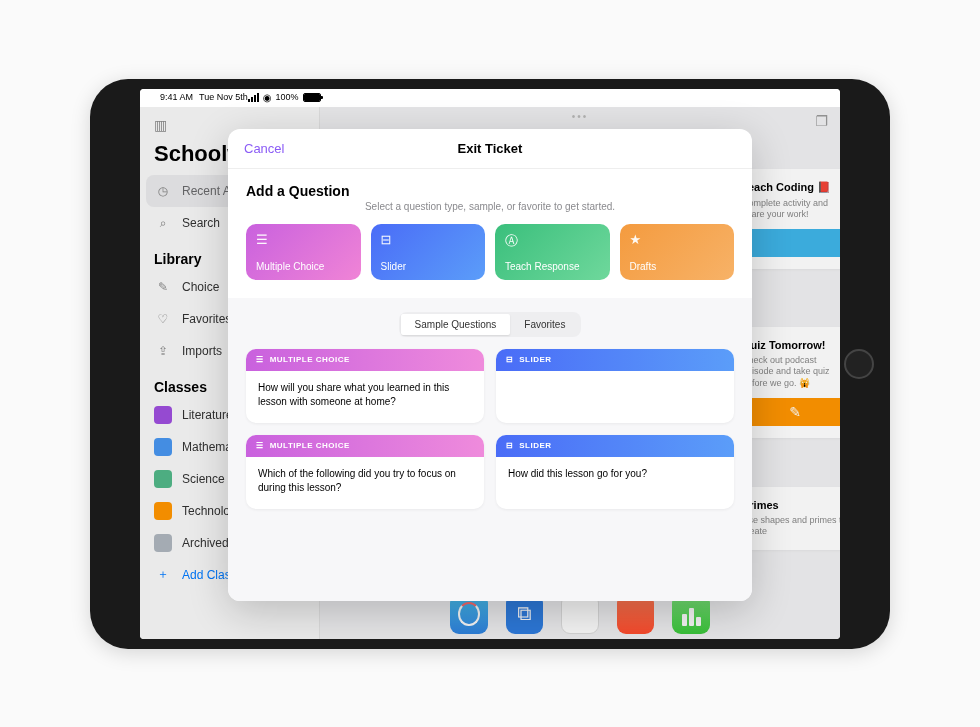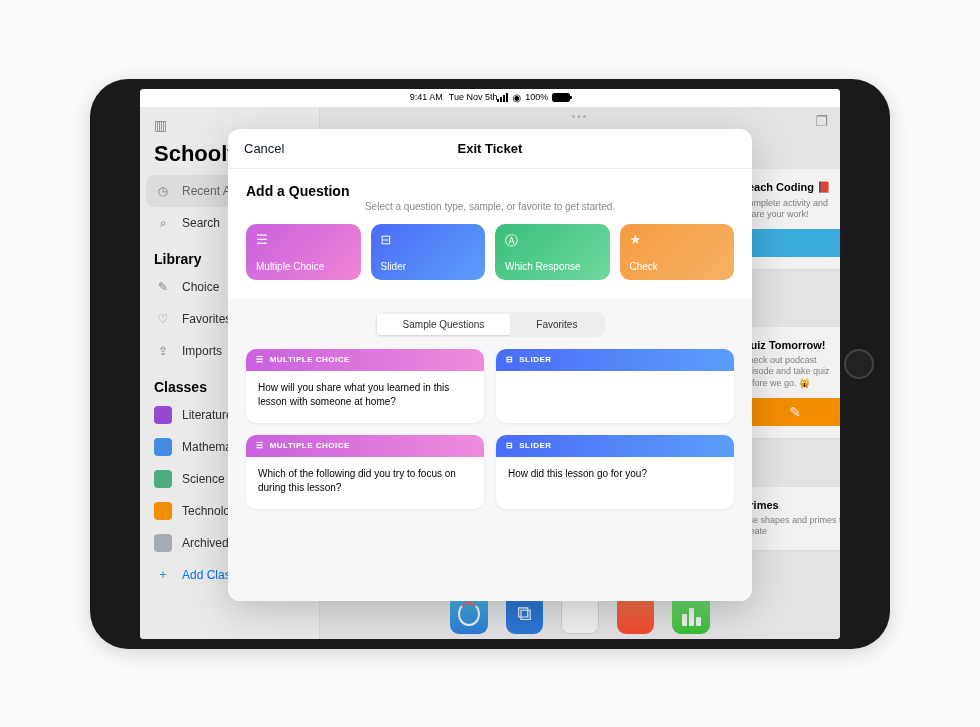--- a/index.html
+++ b/index.html
@@ -3,21 +3,21 @@
 <meta charset="utf-8">
 <style>
 * { margin: 0; padding: 0; box-sizing: border-box; font-family: -apple-system, BlinkMacSystemFont, "Helvetica Neue", sans-serif; }
 body { background: #fafafa; width: 980px; height: 727px; display: flex; align-items: center; justify-content: center; }
 
 .ipad-frame { width: 800px; height: 570px; background: #1a1a1a; border-radius: 38px; padding: 10px 50px; position: relative; box-shadow: 0 4px 20px rgba(0,0,0,0.15); }
 .home-button { position: absolute; right: 16px; top: 50%; transform: translateY(-50%); width: 30px; height: 30px; border-radius: 50%; border: 2px solid #444; background: #222; }
 
 .screen { width: 100%; height: 100%; background: #fff; border-radius: 4px; overflow: hidden; position: relative; }
 
-.status-bar { height: 18px; display: flex; align-items: center; justify-content: center; padding: 0 14px; font-size: 9px; font-weight: 500; background: #fff; border-bottom: 1px solid transparent; }
+.status-bar { height: 18px; display: flex; align-items: center; justify-content: flex-start; padding: 0 20px; font-size: 9px; font-weight: 500; background: #fff; border-bottom: 1px solid transparent; }
 .status-left { display: flex; gap: 6px; }
 .status-right { display: flex; align-items: center; gap: 4px; }
 .battery-icon { width: 18px; height: 9px; border: 1px solid #000; border-radius: 2px; position: relative; }
 .battery-icon::after { content: ''; position: absolute; right: -3px; top: 2px; width: 2px; height: 3px; background: #000; border-radius: 0 1px 1px 0; }
 .battery-fill { background: #000; width: 100%; height: 100%; border-radius: 1px; }
 .wifi-icon { font-size: 10px; }
 .signal-bars { display: flex; gap: 1px; align-items: flex-end; }
 .signal-bars span { width: 2px; background: #000; }
 .signal-bars span:nth-child(1){height:3px}.signal-bars span:nth-child(2){height:5px}.signal-bars span:nth-child(3){height:7px}.signal-bars span:nth-child(4){height:9px}
 
@@ -53,37 +53,37 @@
 .da1{background:linear-gradient(#4ac4f3,#2f82e0);position:relative}.da1::after{content:'';position:absolute;inset:8px;border:2px solid #fff;border-radius:50%;border-top-color:#ff6b6b}
 .da2{background:#2f7de0;display:flex;align-items:center;justify-content:center;color:#fff;font-size:20px}
 .da3{background:#fff;border:1px solid #ddd}
 .da4{background:linear-gradient(#ff7b54,#ff4d2e)}
 .da5{background:linear-gradient(#7de87d,#3cc93c);display:flex;align-items:flex-end;justify-content:center;gap:2px;padding-bottom:8px}.da5 span{width:5px;background:#fff;border-radius:1px}.da5 span:nth-child(1){height:12px}.da5 span:nth-child(2){height:18px}.da5 span:nth-child(3){height:9px}
 
 .modal-shade { position: absolute; inset: 0; background: rgba(0,0,0,0.05); }
 .modal { position: absolute; top: 22px; left: 88px; right: 88px; bottom: 38px; background: #fff; border-radius: 12px; box-shadow: 0 10px 40px rgba(0,0,0,0.2); display: flex; flex-direction: column; overflow: hidden; }
 .modal-header { display: flex; align-items: center; justify-content: center; padding: 12px 16px; position: relative; border-bottom: 1px solid #eee; }
 .modal-title { font-size: 13px; font-weight: 600; text-align: center; }
-.modal-cancel { position: absolute; left: 16px; color: #0f172a; font-size: 13px; }
+.modal-cancel { position: absolute; left: 16px; color: #8b5cf6; font-size: 13px; }
 
 .modal-body { flex: 1; overflow: auto; background: #f7f7f9; }
 .add-section { background: #fff; padding: 14px 18px 18px; }
 .add-title { font-size: 14px; font-weight: 700; margin-bottom: 2px; }
 .add-sub { font-size: 10px; color: #8a8a8e; margin-bottom: 12px; text-align: center; }
 .type-row { display: flex; gap: 10px; }
 .type-card { flex: 1; height: 56px; border-radius: 10px; padding: 8px 10px; display: flex; flex-direction: column; justify-content: space-between; color: #fff; font-size: 10px; font-weight: 500; }
 .tc-mc { background: linear-gradient(135deg, #c961de, #f084d6); }
 .tc-sl { background: linear-gradient(135deg, #4a6cf7, #5b9df9); }
 .tc-or { background: linear-gradient(135deg, #3abf7c, #6fd89c); }
 .tc-rt { background: linear-gradient(135deg, #f49b3f, #f7b267); }
 .type-icon { font-size: 13px; opacity: 0.95; }
 
 .seg-wrap { display: flex; justify-content: center; padding: 14px 0 12px; }
 .seg { background: #eeeef0; border-radius: 8px; padding: 2px; display: flex; font-size: 10px; }
-.seg-item { padding: 5px 26px; border-radius: 2px; color: #333; }
+.seg-item { padding: 5px 14px; border-radius: 2px; color: #333; }
 .seg-item.active { background: #fff; box-shadow: 0 1px 2px rgba(0,0,0,0.1); font-weight: 500; }
 
 .sample-grid { display: grid; grid-template-columns: 1fr 1fr; gap: 12px; padding: 0 18px 18px; }
 .sample-card { background: #fff; border-radius: 10px; overflow: hidden; box-shadow: 0 1px 3px rgba(0,0,0,0.06); }
 .sample-head { height: 22px; display: flex; align-items: center; gap: 6px; padding: 0 10px; color: #fff; font-size: 8px; font-weight: 600; letter-spacing: 0.5px; }
 .sh-mc { background: linear-gradient(90deg, #c961de, #ef8bdc); }
 .sh-sl { background: linear-gradient(90deg, #4a6cf7, #5b9df9); }
 .sample-body { padding: 10px 12px 14px; font-size: 10px; line-height: 1.4; min-height: 52px; }
 </style>
 </head>
@@ -212,25 +212,25 @@
               <div class="type-card tc-mc">
                   <span class="type-icon">☰</span>
                   <span>Multiple Choice</span>
                 </div>
               <div class="type-card tc-sl">
                   <span class="type-icon">⊟</span>
                   <span>Slider</span>
                 </div>
               <div class="type-card tc-or">
                   <span class="type-icon">Ⓐ</span>
-                  <span>Which Response</span>
+                  <span>Teach Response</span>
                 </div>
               <div class="type-card tc-rt">
                   <span class="type-icon">★</span>
-                  <span>Check</span>
+                  <span>Drafts</span>
                 </div>
             </div>
           </div>
           <div class="seg-wrap">
             <div class="seg">
               <div class="seg-item active">Sample Questions</div>
               <div class="seg-item">Favorites</div>
             </div>
           </div>
           <div class="sample-grid">

